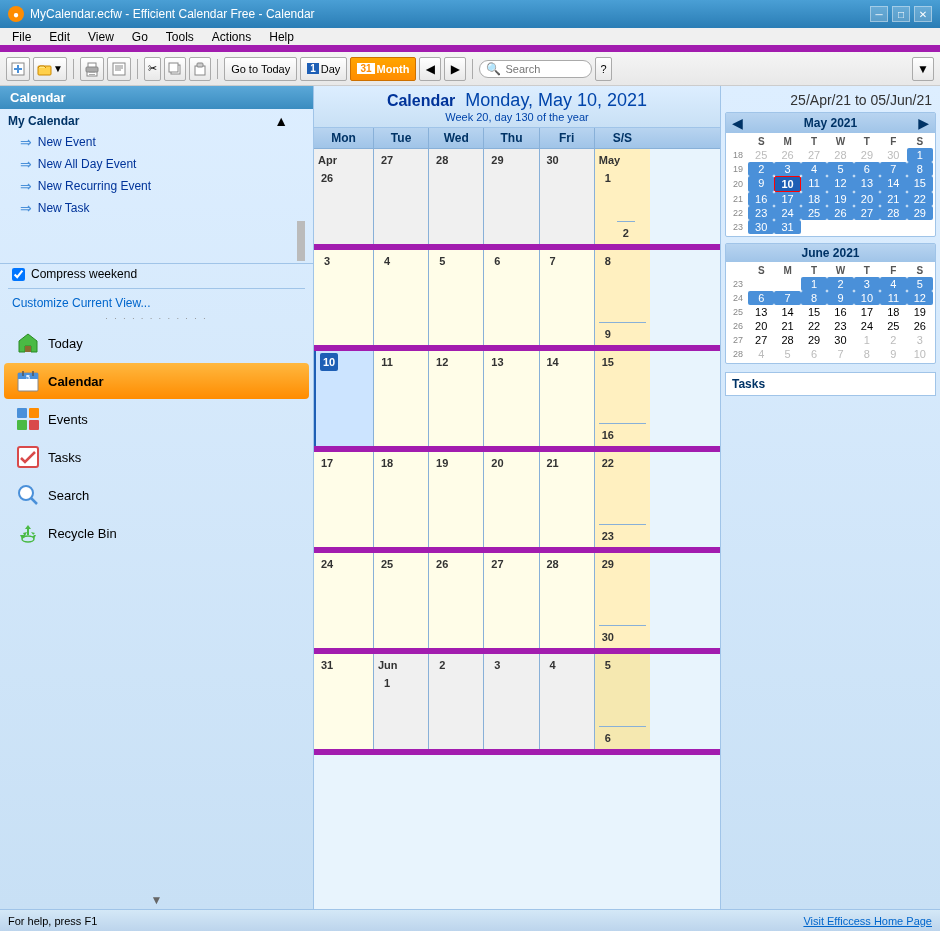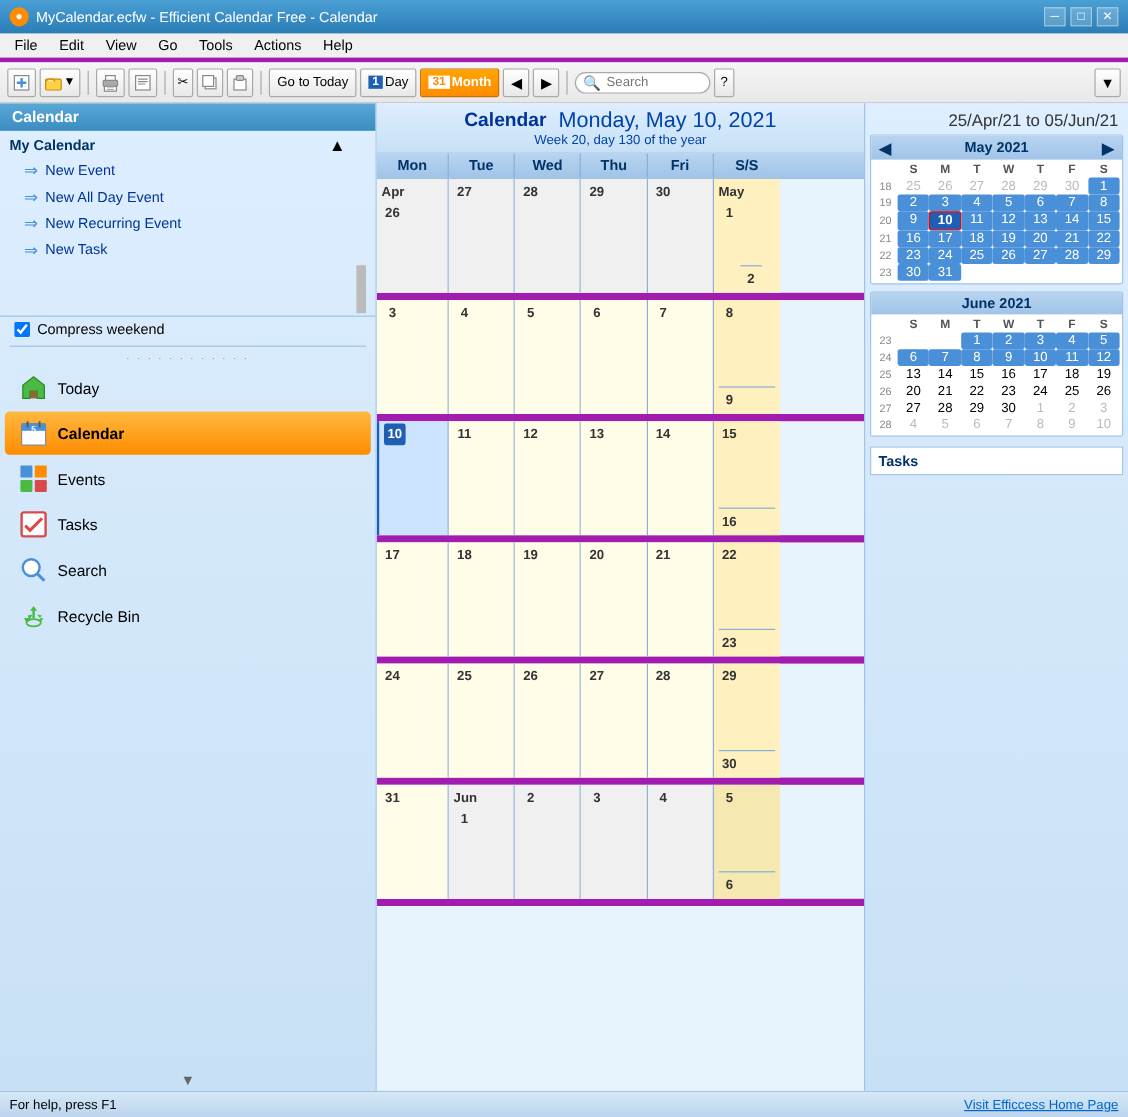--- a/index.html
+++ b/index.html
@@ -7,21 +7,21 @@
 
     
     #titlebar { background: linear-gradient(to bottom, #4a9fd5, #2a7db5); color: white; padding: 4px 8px; display: flex; align-items: center; justify-content: space-between; height: 28px; }
     #titlebar-left { display: flex; align-items: center; gap: 6px; }
     #titlebar-icon { width: 16px; height: 16px; background: #ff8c00; border-radius: 50%; display: flex; align-items: center; justify-content: center; font-size: 10px; color: white; }
     #titlebar-title { font-size: 12px; }
     #titlebar-controls { display: flex; gap: 4px; }
     .title-btn { background: rgba(255,255,255,0.2); border: 1px solid rgba(255,255,255,0.4); color: white; width: 18px; height: 16px; font-size: 10px; cursor: pointer; display: flex; align-items: center; justify-content: center; }
 
     
-    #menubar { background: #f0f0f0; border-bottom: 4px solid #a21caf; padding: 2px 4px; display: flex; gap: 2px; height: 24px; align-items: center; }
+    #menubar { background: #f0f0f0; border-bottom: 7px solid #a21caf; padding: 2px 4px; display: flex; gap: 2px; height: 24px; align-items: center; }
     .menu-item { padding: 2px 8px; cursor: pointer; font-size: 12px; }
 
     
     #toolbar { background: linear-gradient(to bottom, #f5f5f5, #e8e8e8); border-bottom: 1px solid #ccc; padding: 3px 6px; display: flex; align-items: center; gap: 3px; height: 34px; }
     .tb-btn { background: linear-gradient(to bottom, #ffffff, #e8e8e8); border: 1px solid #aaa; padding: 2px 6px; cursor: pointer; font-size: 11px; border-radius: 2px; height: 24px; display: flex; align-items: center; }
     .tb-btn.active { background: linear-gradient(to bottom, #ffa500, #ff8c00); border-color: #cc7000; color: white; font-weight: bold; }
     .tb-separator { width: 1px; background: #aaa; height: 20px; margin: 0 3px; }
     .tb-nav-btn { background: linear-gradient(to bottom, #ffffff, #e8e8e8); border: 1px solid #aaa; width: 22px; height: 24px; cursor: pointer; display: flex; align-items: center; justify-content: center; font-size: 12px; border-radius: 2px; }
     .tb-search { display: flex; align-items: center; background: white; border: 1px solid #aaa; border-radius: 10px; padding: 1px 6px; gap: 4px; }
     .tb-search input { border: none; outline: none; font-size: 11px; width: 80px; }
@@ -210,20 +210,21 @@
         <div style="width:8px;height:40px;background:#bbb;margin-left:auto;"></div>
       </div>
 
       <div class="sidebar-checkbox-row">
         <input type="checkbox" checked="" style="">
         <span>Compress weekend</span>
       </div>
 
       <div class="sidebar-divider"></div>
 
+      <div class="sidebar-customize">Customize Current View...</div>
       <div class="dotted-sep">· · · · · · · · · · · ·</div>
 
       <div class="sidebar-nav-item">
         <div class="sidebar-nav-icon">
           <svg width="24" height="24" viewBox="0 0 24 24">
               <path d="M3 10 L12 3 L21 10 L21 21 L15 21 L15 15 L9 15 L9 21 L3 21 Z" fill="#4aba44" stroke="#2a8a24" stroke-width="1"></path>
               <rect x="9" y="15" width="6" height="6" fill="#8b6a30"></rect>
             </svg>
         </div>
         <span>Today</span>

